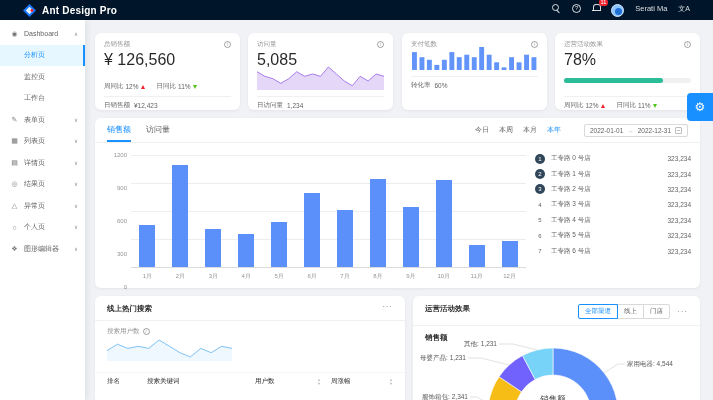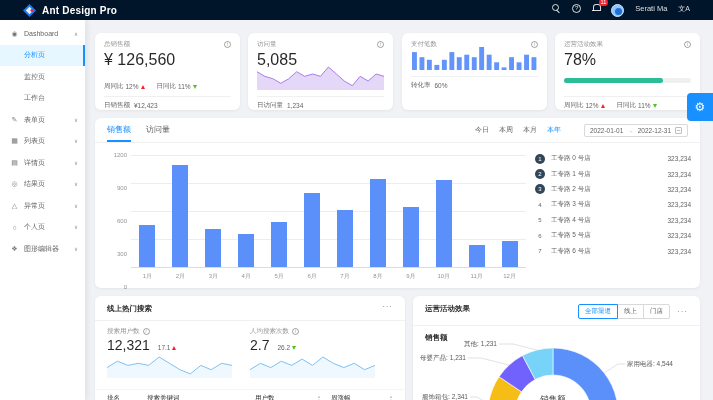--- a/index.html
+++ b/index.html
@@ -425,47 +425,23 @@
     <span class="p-title">线上热门搜索</span>
     <span class="more">···</span>
   </div>
   <div class="ph-divider"></div>
   <div class="metrics">
     <div class="metric">
       <div class="m-label">
         <span>搜索用户数</span>
         <span class="info">i</span>
       </div>
-      <div class="m-line">
-        <span class="m-val">12,321</span>
-        <span class="m-trend">
-          <span>17.1</span>
-          <span class="caret-up"></span>
-        </span>
-      </div>
       <div id="spark1" class="spark"><svg width="125" height="24">
             <polygon points="0,24 0.0,13.6 10.4,7.2 20.8,11.4 31.3,9.3 41.7,11.4 52.1,3.0 62.5,9.3 72.9,15.7 83.3,19.9 93.8,11.4 104.2,15.7 114.6,9.3 125.0,11.4 125,24" fill="#7ec2f3" fill-opacity="0.12"></polygon>
             <polyline points="0.0,13.6 10.4,7.2 20.8,11.4 31.3,9.3 41.7,11.4 52.1,3.0 62.5,9.3 72.9,15.7 83.3,19.9 93.8,11.4 104.2,15.7 114.6,9.3 125.0,11.4" fill="none" stroke="#7ec2f3" stroke-width="1"></polyline>
-          </svg></div>
-    </div>
-    <div class="metric">
-      <div class="m-label">
-        <span>人均搜索次数</span>
-        <span class="info">i</span>
-      </div>
-      <div class="m-line">
-        <span class="m-val">2.7</span>
-        <span class="m-trend">
-          <span>26.2</span>
-          <span class="caret-down"></span>
-        </span>
-      </div>
-      <div id="spark2" class="spark"><svg width="125" height="24">
-            <polygon points="0,24 0.0,15.7 10.4,9.3 20.8,13.6 31.3,7.2 41.7,11.4 52.1,5.1 62.5,11.4 72.9,3.0 83.3,9.3 93.8,13.6 104.2,9.3 114.6,15.7 125.0,11.4 125,24" fill="#7ec2f3" fill-opacity="0.12"></polygon>
-            <polyline points="0.0,15.7 10.4,9.3 20.8,13.6 31.3,7.2 41.7,11.4 52.1,5.1 62.5,11.4 72.9,3.0 83.3,9.3 93.8,13.6 104.2,9.3 114.6,15.7 125.0,11.4" fill="none" stroke="#7ec2f3" stroke-width="1"></polyline>
           </svg></div>
     </div>
   </div>
   <div class="thead">
     <span class="th-rank">排名</span>
     <span class="th-kw">搜索关键词</span>
     <span class="th-users">
       <span>用户数</span>
       <span class="sorter">
           <span>▲</span>

